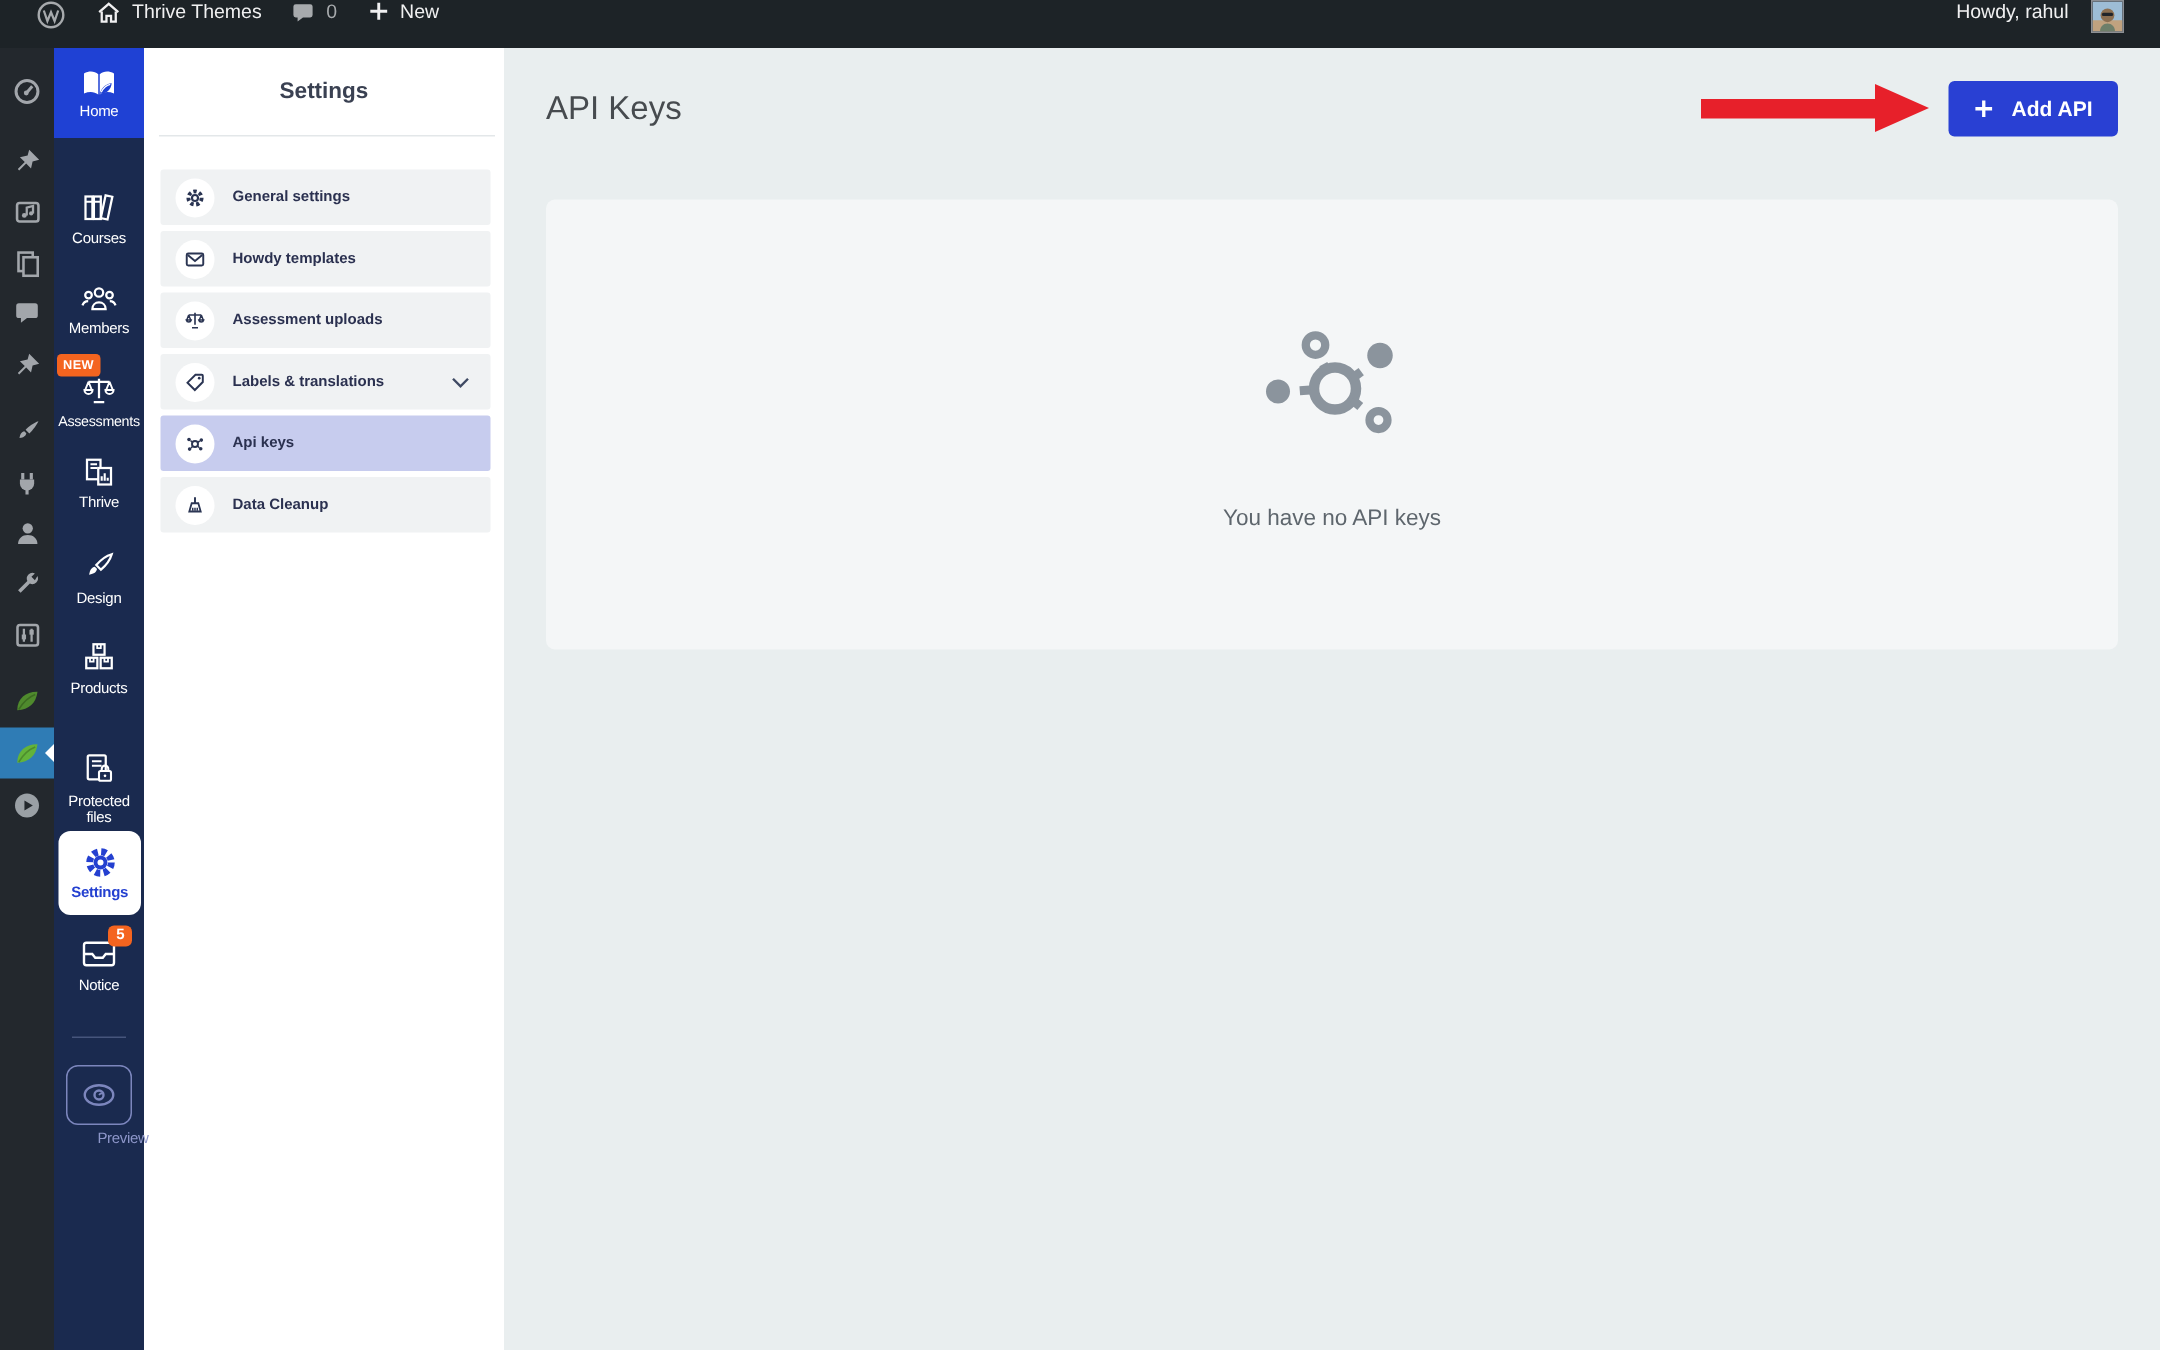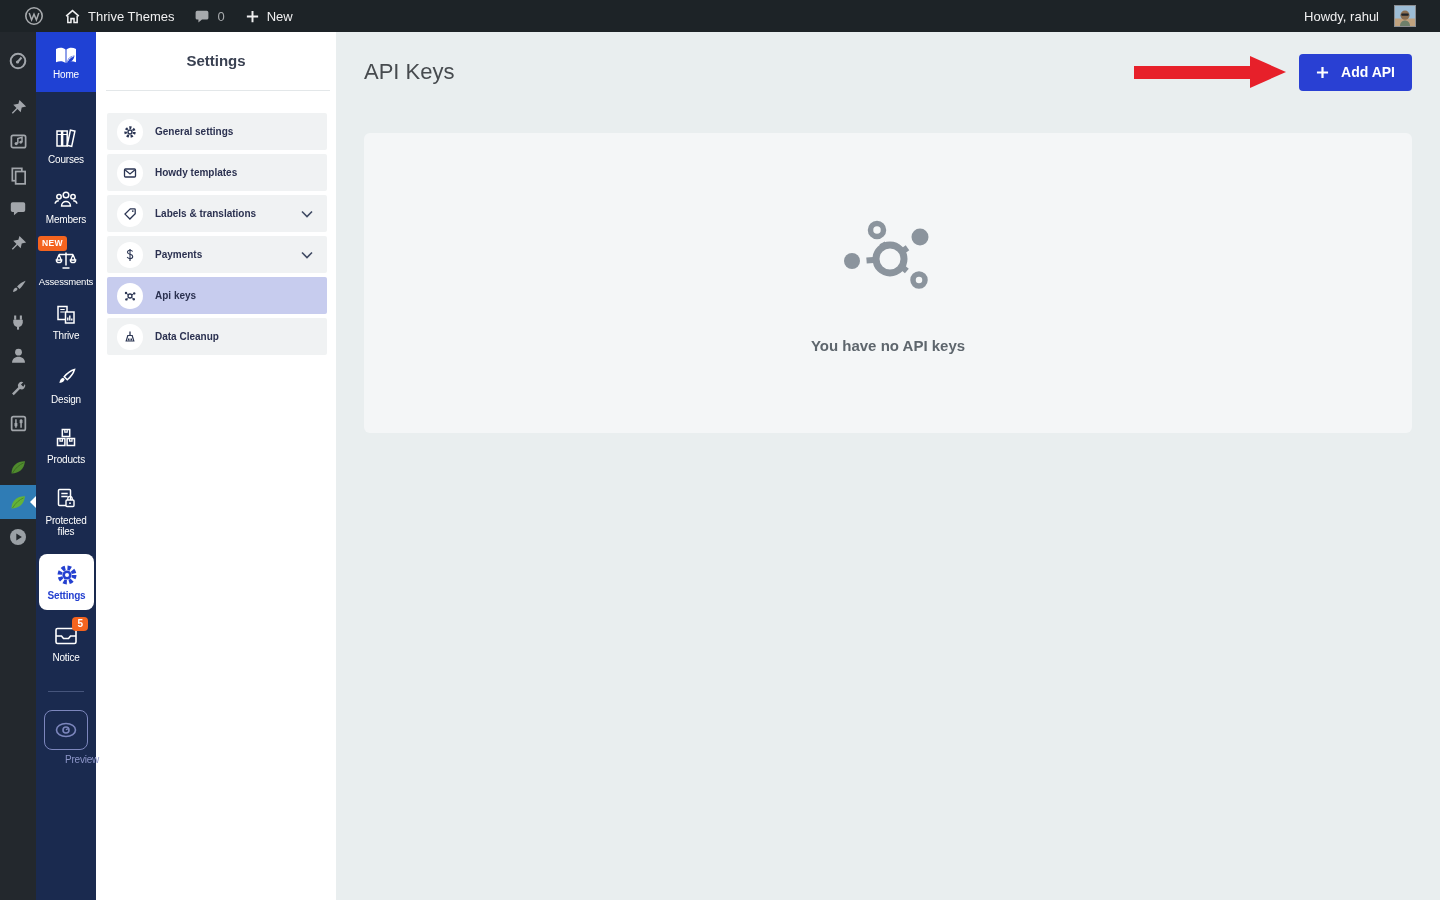--- a/index.html
+++ b/index.html
@@ -4,21 +4,21 @@
 <style>
   * { margin:0; padding:0; box-sizing:border-box; }
   html,body { width:1440px; height:900px; overflow:hidden; }
   body { font-family:"Liberation Sans", sans-serif; background:#e9eeef; position:relative; }
 
   
   .adminbar { position:absolute; top:0; left:0; width:1440px; height:32px; background:#1d2327;
     display:flex; align-items:center; justify-content:space-between; padding:0 14px; z-index:30;
     color:#f0f0f1; font-size:13px; }
   .ab-left, .ab-right { display:flex; align-items:center; height:100%; }
-  .ab-item { display:flex; align-items:center; gap:7px; padding:0 10px; height:100%; cursor:pointer; }
+  .ab-item { display:flex; gap:7px; padding:0 10px; height:100%; cursor:pointer; }
   .ab-item svg { display:block; }
   .ab-count { color:#a7aaad; }
   .avatar { width:22px; height:22px; border:1px solid #8c8f94; margin-left:8px; display:block; }
 
   
   .wp-sidebar { position:absolute; top:32px; left:0; width:36px; bottom:0; background:#23282d; z-index:20; }
   .wpicon { position:absolute; left:0; width:36px; height:34px; display:flex; align-items:center; justify-content:center; cursor:pointer; }
   .wpicon.active { background:#2f7cb5; }
   .wpicon.active .notch { position:absolute; right:0; top:11px; width:0; height:0;
     border-top:6px solid transparent; border-bottom:6px solid transparent; border-right:6px solid #ffffff; }
@@ -56,21 +56,21 @@
   .main-header { display:flex; align-items:center; margin-top:20px; height:40px; }
   .page-title { font-size:22px; font-weight:400; color:#474b4f; }
   .header-spacer { flex:1; }
   .annotation-arrow { display:flex; align-items:center; margin-right:13px; }
   .arrow-shaft { width:116px; height:13px; background:#e7202a; }
   .arrow-head { width:0; height:0; border-top:16px solid transparent; border-bottom:16px solid transparent; border-left:36px solid #e7202a; }
   .add-api-btn { height:37px; background:#2940d3; color:#ffffff; border:none; border-radius:4px;
     font-family:"Liberation Sans",sans-serif; font-size:14px; font-weight:700; padding:0 17px;
     display:flex; align-items:center; gap:12px; cursor:pointer; }
   .card { margin-top:41px; height:300px; background:#f4f6f7; border-radius:6px;
-    display:flex; flex-direction:column; align-items:center;font-weight:bold; }
+    display:flex; flex-direction:column; align-items:center; }
   .empty-icon { margin-top:86px; }
   .empty-msg { margin-top:44px; font-size:15px; color:#5e666d; }
 </style>
 </head>
 <body>
 
 <div class="adminbar">
   <div class="ab-left">
     <span class="ab-item">
       <svg width="20" height="20" viewBox="0 0 20 20">
@@ -266,21 +266,21 @@
   <div class="t-item" style="top:394px">
     <svg width="24" height="24" viewBox="0 0 24 24">
       <rect x="8.3" y="3.5" width="7.4" height="7" fill="none" stroke="#ffffff" stroke-width="1.5"></rect>
       <rect x="3.5" y="12.5" width="7.4" height="7" fill="none" stroke="#ffffff" stroke-width="1.5"></rect>
       <rect x="13.1" y="12.5" width="7.4" height="7" fill="none" stroke="#ffffff" stroke-width="1.5"></rect>
       <path d="M10.8 3.5v2.6h2.4V3.5M6 12.5v2.6h2.4v-2.6M15.6 12.5v2.6H18v-2.6" fill="none" stroke="#ffffff" stroke-width="1.2"></path>
     </svg>
     <span class="t-label">Products</span>
   </div>
 
-  <div class="t-item" style="top:455px">
+  <div class="t-item" style="top:469px">
     <svg width="24" height="24" viewBox="0 0 24 24">
       <rect x="4.5" y="2.5" width="12" height="16" rx="1" fill="none" stroke="#ffffff" stroke-width="1.5"></rect>
       <path d="M7.3 6.5h6.4M7.3 9.5h6.4" stroke="#ffffff" stroke-width="1.3"></path>
       <rect x="12" y="13" width="8" height="6.5" rx="1" fill="#1a2a4f" stroke="#ffffff" stroke-width="1.4"></rect>
       <path d="M13.8 13v-1.4a2.2 2.2 0 0 1 4.4 0V13" fill="none" stroke="#ffffff" stroke-width="1.4"></path>
       <circle cx="16" cy="16.2" r="0.9" fill="#ffffff"></circle>
     </svg>
     <div class="t-label" style="width:56px">Protected files</div>
   </div>
 
@@ -335,51 +335,47 @@
     <div class="menu-item">
       <span class="mi-circle">
         <svg width="14" height="14" viewBox="0 0 14 14">
             <rect x="1.5" y="3" width="11" height="8" rx="1" fill="none" stroke="#2b3553" stroke-width="1.3"></rect>
             <path d="M2.2 4 7 8l4.8-4" fill="none" stroke="#2b3553" stroke-width="1.3"></path>
           </svg>
       </span>
       <span class="mi-label">Howdy templates</span>
     </div>
 
+    <div class="menu-item">
+      <span class="mi-circle">
+        <svg width="14" height="14" viewBox="0 0 14 14">
+            <path d="M7 1.5v8M5 11.5h4M2.8 3h8.4" stroke="#2b3553" stroke-width="1.1" fill="none"></path>
+            <path d="M2.8 3 1.5 6.3M2.8 3 4.1 6.3M1.2 6.3a1.7 1.7 0 0 0 3.3 0z" fill="none" stroke="#2b3553" stroke-width="1"></path>
+            <path d="M11.2 3 9.9 6.3M11.2 3l1.3 3.3M9.5 6.3a1.7 1.7 0 0 0 3.3 0z" fill="none" stroke="#2b3553" stroke-width="1"></path>
+          </svg>
+      </span>
+      <span class="mi-label">Assessment uploads</span>
+    </div>
 
     <div class="menu-item">
       <span class="mi-circle">
         <svg width="14" height="14" viewBox="0 0 14 14">
             <path d="M7.3 1.8h4.2a.7.7 0 0 1 .7.7v4.2L6.9 12 2 7.1z" fill="none" stroke="#2b3553" stroke-width="1.3"></path>
             <circle cx="9.8" cy="4.1" r="0.9" fill="#2b3553"></circle>
           </svg>
       </span>
       <span class="mi-label">Labels &amp; translations</span>
       <span class="mi-chevron">
         <svg width="12" height="8" viewBox="0 0 12 8">
             <path d="M1 1.5 6 6.5 11 1.5" fill="none" stroke="#3f4a63" stroke-width="1.6"></path>
           </svg>
       </span>
     </div>
 
 
-    <div class="menu-item">
-      <span class="mi-circle">
-        <svg width="14" height="14" viewBox="0 0 14 14">
-            <path d="M7 1v12" stroke="#2b3553" stroke-width="1.1"></path>
-            <path d="M9.6 3.6c-.5-.9-1.4-1.3-2.6-1.3-1.4 0-2.5.8-2.5 2s1 1.7 2.5 2c1.6.3 2.7.9 2.7 2.2s-1.2 2.1-2.7 2.1c-1.3 0-2.3-.5-2.8-1.5" fill="none" stroke="#2b3553" stroke-width="1.1"></path>
-          </svg>
-      </span>
-      <span class="mi-label">Payments</span>
-      <span class="mi-chevron">
-        <svg width="12" height="8" viewBox="0 0 12 8">
-            <path d="M1 1.5 6 6.5 11 1.5" fill="none" stroke="#3f4a63" stroke-width="1.6"></path>
-          </svg>
-      </span>
-    </div>
 
 
     <div class="menu-item active">
       <span class="mi-circle">
         <svg width="14" height="14" viewBox="0 0 14 14">
             <circle cx="7" cy="7" r="2" fill="none" stroke="#2b3553" stroke-width="1.3"></circle>
             <circle cx="3" cy="4" r="1.2" fill="#2b3553"></circle>
             <circle cx="11.2" cy="4.4" r="1.2" fill="#2b3553"></circle>
             <circle cx="3.4" cy="10.4" r="1.2" fill="#2b3553"></circle>
             <circle cx="10.8" cy="10.2" r="1.2" fill="#2b3553"></circle>

